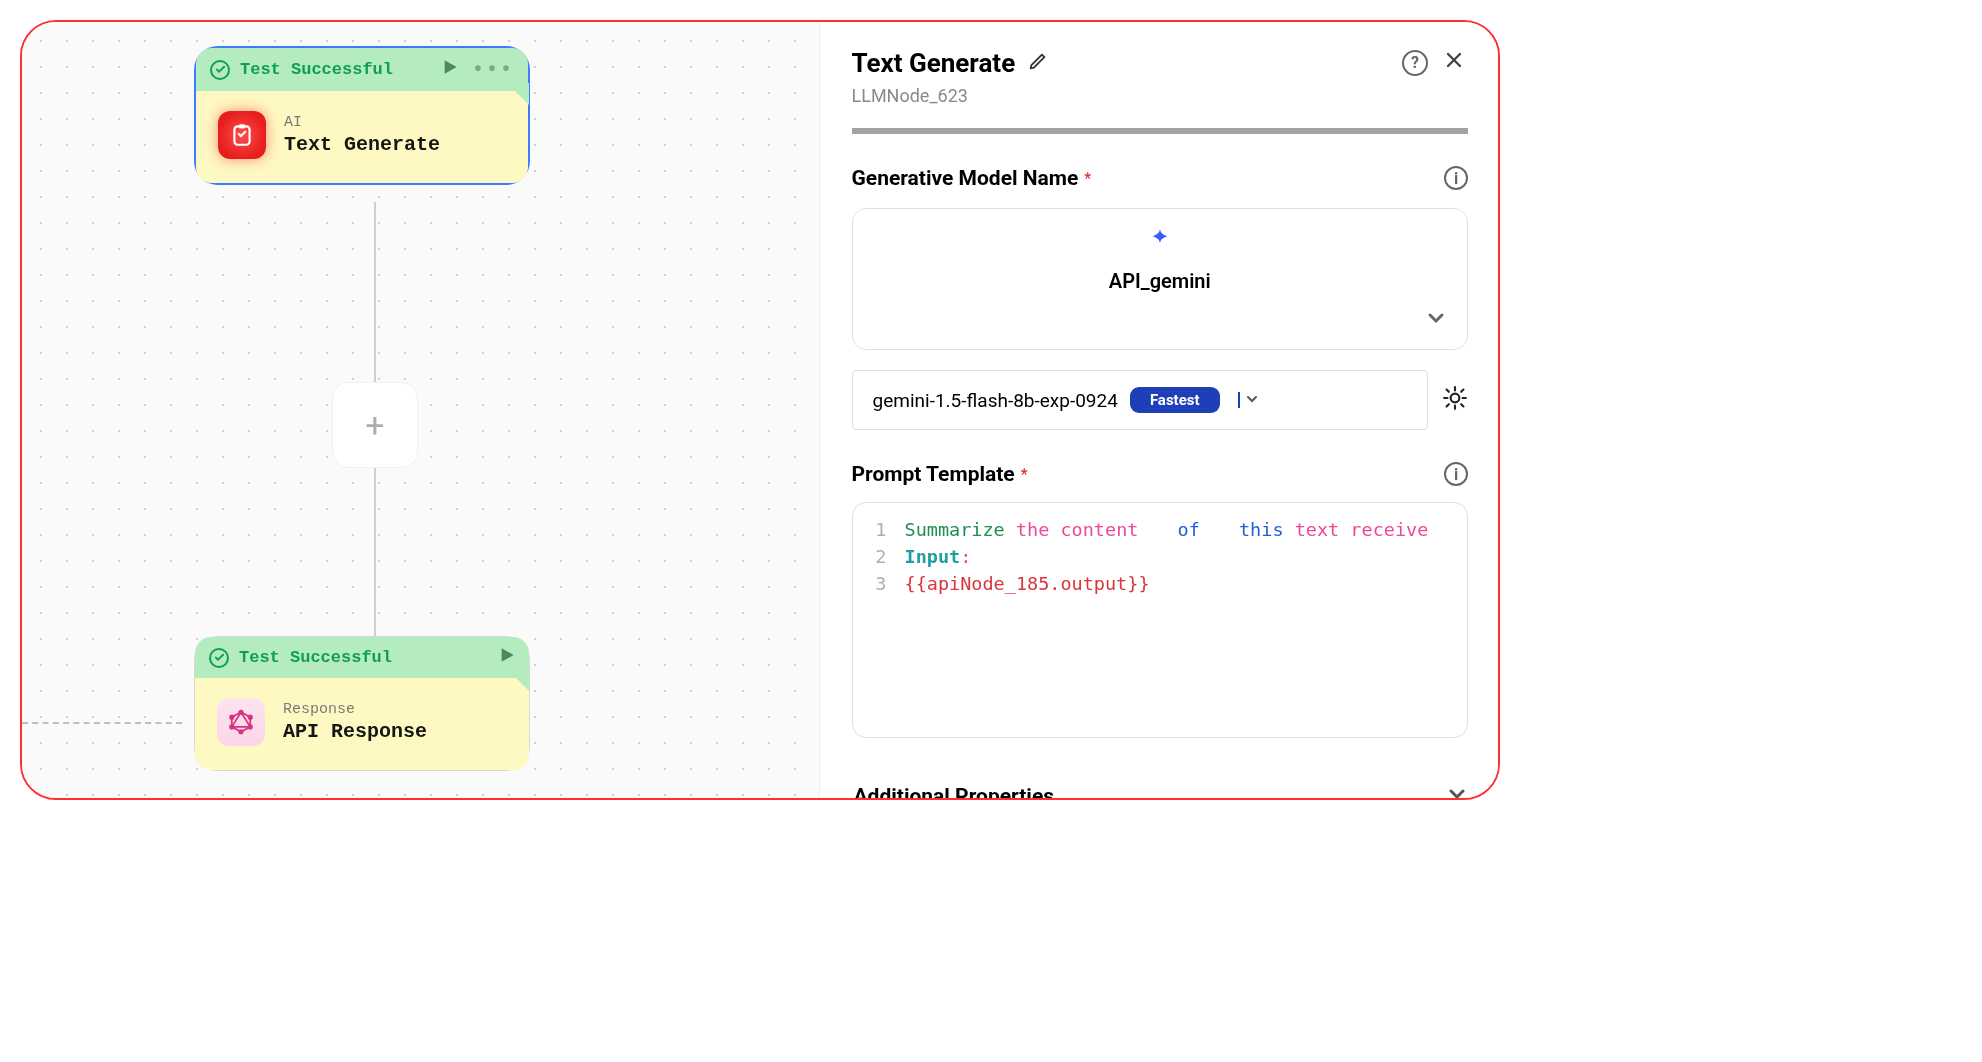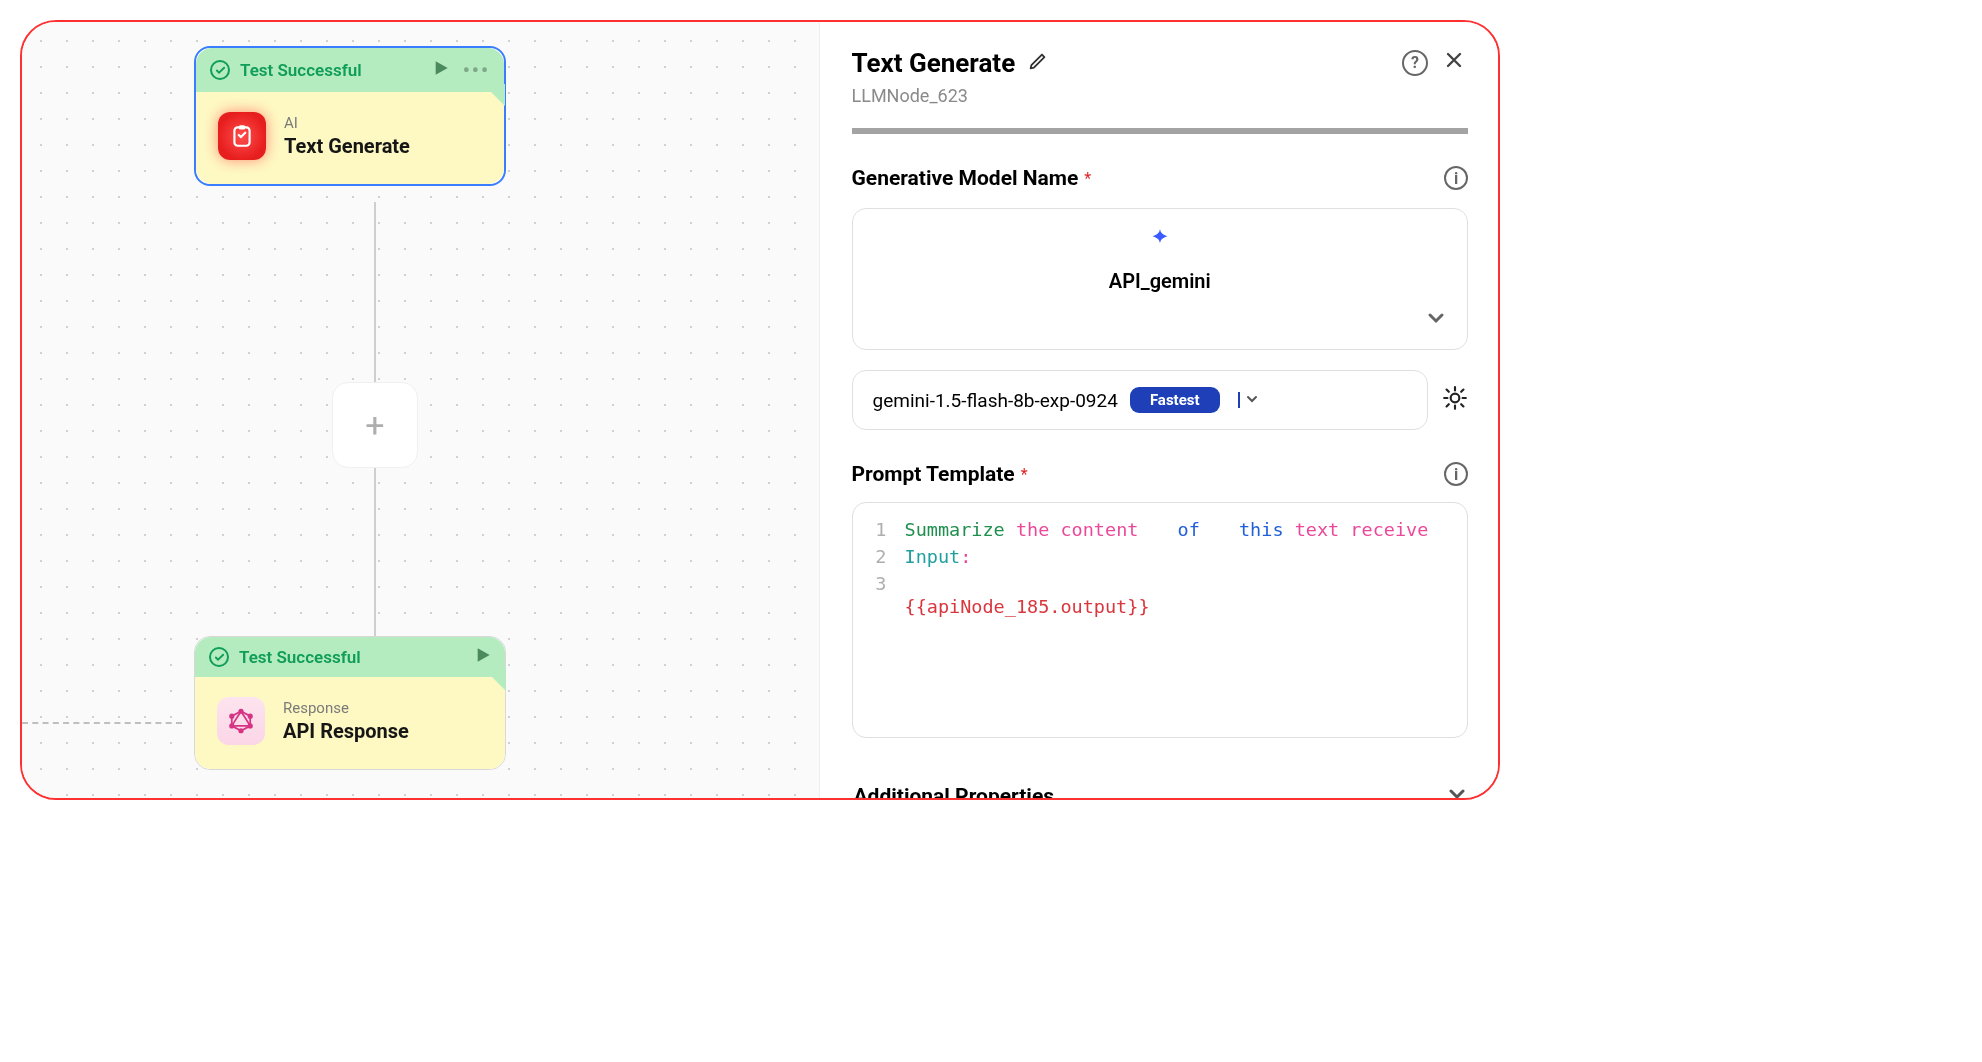--- a/index.html
+++ b/index.html
@@ -55,26 +55,27 @@
     align-items: center;
     justify-content: center;
     color: #aeaeae;
     font-size: 34px;
     z-index: 2;
     cursor: pointer;
   }
   
   .node {
     position: absolute;
-    width: 312px;
-    border-radius: 16px;
+    width: 336px;
+    border-radius: 24px;
     background: #fff;
     border: 1px solid #d8d8d8;
     overflow: visible;
     z-index: 3;
+    font-family: Liberation Mono, monospace;
   }
   .node.selected { border: 2px solid #3a7dff; }
   .node-header {
     background: #b4ecc0;
     padding: 10px 14px;
     display: flex;
     align-items: center;
     gap: 10px;
     color: #0f9d58;
     font-weight: 600;
@@ -140,41 +141,41 @@
   .info{ margin-left:auto; width:24px;height:24px;border:2px solid #666;border-radius:50%;display:flex;align-items:center;justify-content:center;color:#666;font-weight:700;cursor:pointer;}
   .select {
     margin-top:18px; border:1px solid #e0e0e0; border-radius:14px; padding:18px 22px;
     display:flex; align-items:center; gap:16px; cursor:pointer;flex-direction:column;
   }
   .select .chev{margin-left:auto;color:#666;}
   .sparkle{color:#3a5bff;}
   .select-text{font-size:20px; font-weight:600;}
   .model-row{ display:flex; gap:14px; align-items:center; margin-top:20px;}
   .model-select{
-    flex:1; border:1px solid #e0e0e0; border-radius:14px; padding:16px 20px;
+    flex:1; border:1px solid #e0e0e0; border-radius:4px; padding:16px 20px;
     display:flex; align-items:center; gap:12px; cursor:pointer;
   }
   .model-name{font-size:19px;}
   .badge{ background:#1f3fb8; color:#fff; font-weight:700; padding:4px 20px; border-radius:9px; font-size:15px;}
   .mini-chev{ color:#555; margin-left:6px; font-size:14px; border-left:2px solid #1f3fb8; padding-left:6px;}
   .gear{cursor:pointer;color:#2a2a2a;}
   .code-box{
     margin-top:16px; border:1px solid #e0e0e0; border-radius:14px;
     padding:14px 10px;
     font-family: "SFMono-Regular", Consolas, Menlo, monospace;
     font-size:18.5px; line-height:1.45;
     height:236px; overflow:auto;
     white-space:pre;
   }
   .code-box .ln{ display:flex;}
   .code-box .num{ width:42px; text-align:right; color:#aeaeae; padding-right:18px; user-select:none;}
   .kw-green{color:#1f8f4e;}
   .kw-blue{color:#1f5fd8;margin-left:28px;}
-  .kw-teal{color:#1f9f9f;}
-  .kw-red{color:#d9363e;margin-top:23px;}
+  .kw-teal{color:#1f9f9f;font-weight:bold;}
+  .kw-red{color:#d9363e;}
   .plain{color:#ec4899;}
   .add-props{
     margin-top:26px; padding:20px 2px 10px; border-top:0;
     display:flex; align-items:center; font-weight:700; font-size:21px; cursor:pointer;
   }
   .add-props .chev{ margin-left:auto; color:#555;}
 </style>
 </head>
 <body>
 

